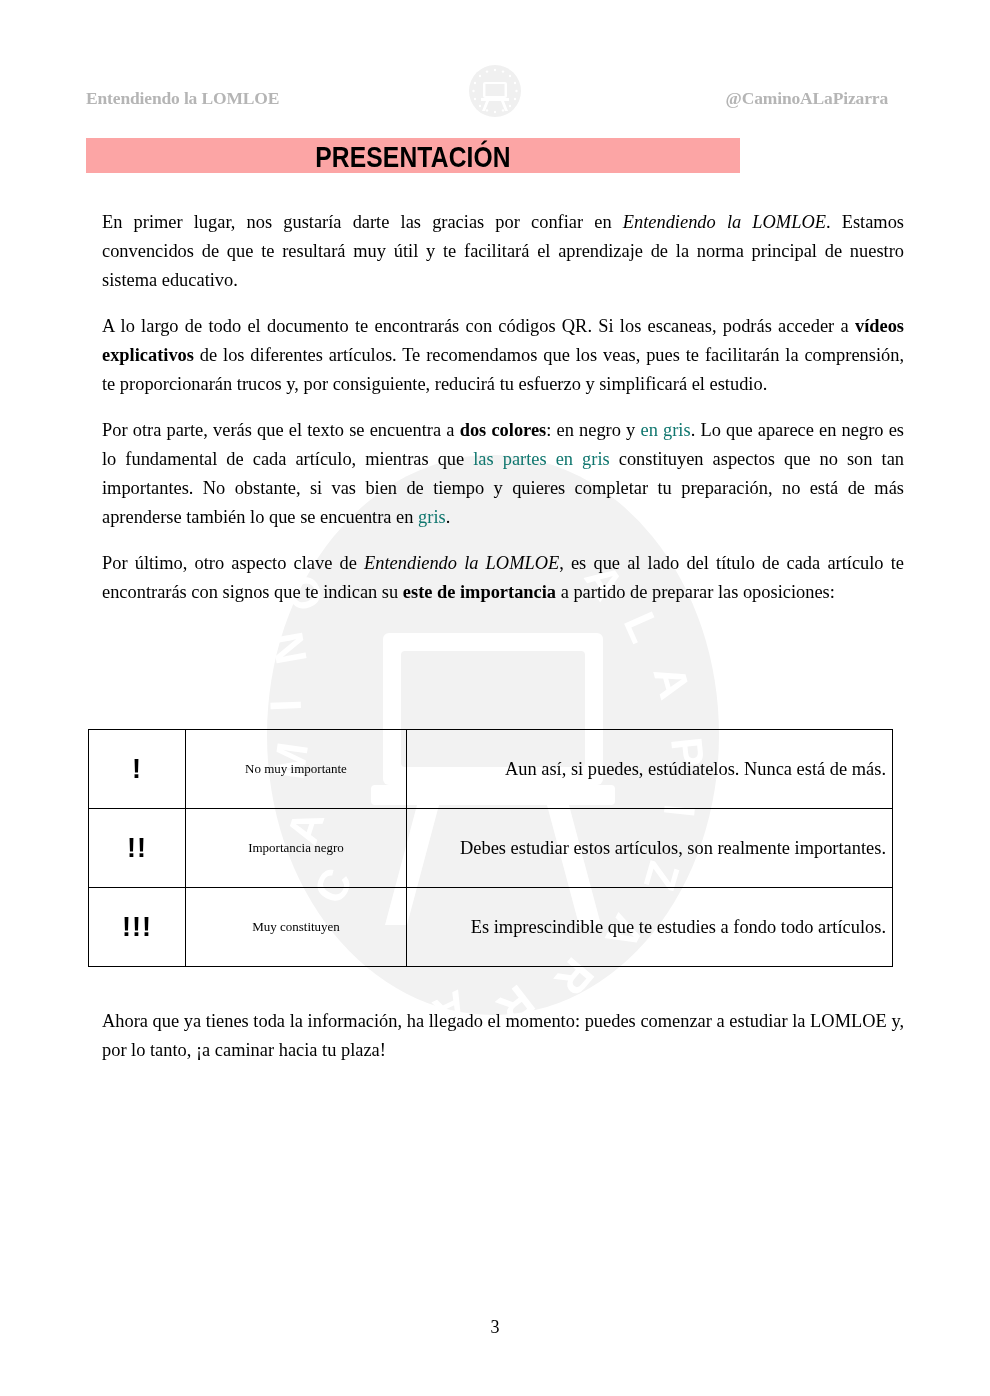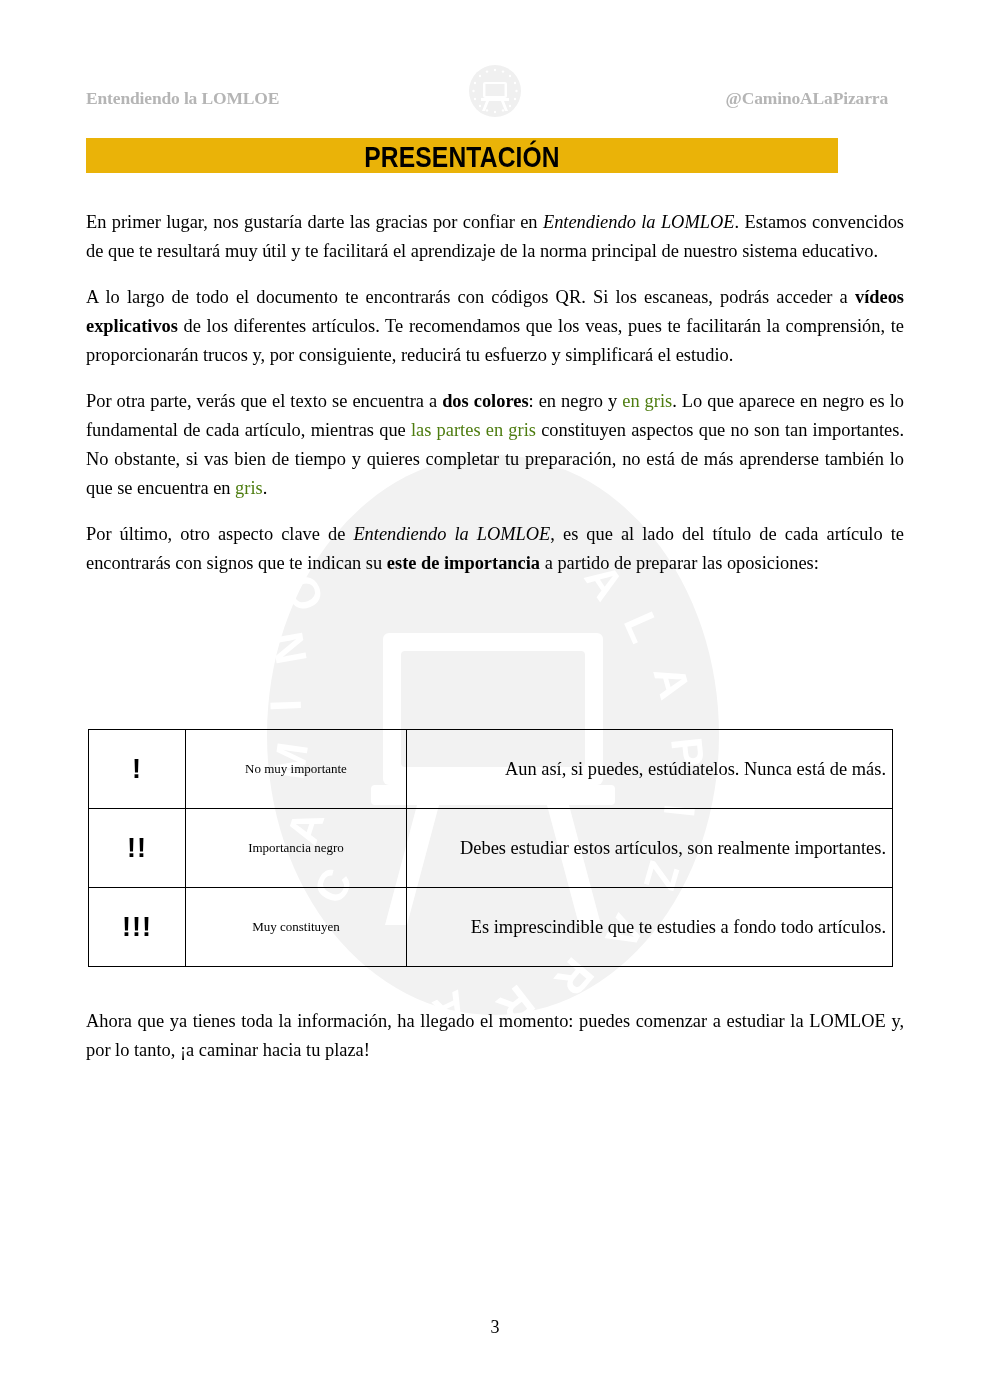--- a/index.html
+++ b/index.html
@@ -65,23 +65,23 @@
     z-index: 2;
     pointer-events: none;
   }
   .header-logo svg { display: block; width: 100%; height: 100%; }
 
   
   .title-band {
     position: absolute;
     left: 86px;
     top: 138px;
-    width: 752px;
+    width: 654px;
     height: 35px;
-    background: #eab308;
+    background: #fca5a5;
     z-index: 2;
   }
   .title-band .title-text {
     position: absolute;
     left: 0;
     right: 0;
     top: 2px;
     text-align: center;
     font-family: "Liberation Sans Narrow", "Liberation Sans", "DejaVu Sans", sans-serif;
     font-weight: bold;
@@ -94,31 +94,31 @@
 
   
   .content {
     position: absolute;
     left: 86px;
     top: 208px;
     width: 818px;
     z-index: 2;
   }
   p.para {
-    margin: 0 0 17px 0;
+    margin: 0 0 17px 16px;
     font-size: 18.4px;
     line-height: 29px;
     text-align: justify;
     text-justify: inter-word;
     hyphens: none;
   }
   p.para:last-child { margin-bottom: 0; }
   .it { font-style: italic; }
   .bd { font-weight: bold; }
-  .gris { color: #4d7c0f; }
+  .gris { color: #0f766e; }
 
   
   .levels-table {
     position: absolute;
     left: 88px;
     top: 729px;
     width: 805px;
     border-collapse: collapse;
     z-index: 2;
     background: transparent;

